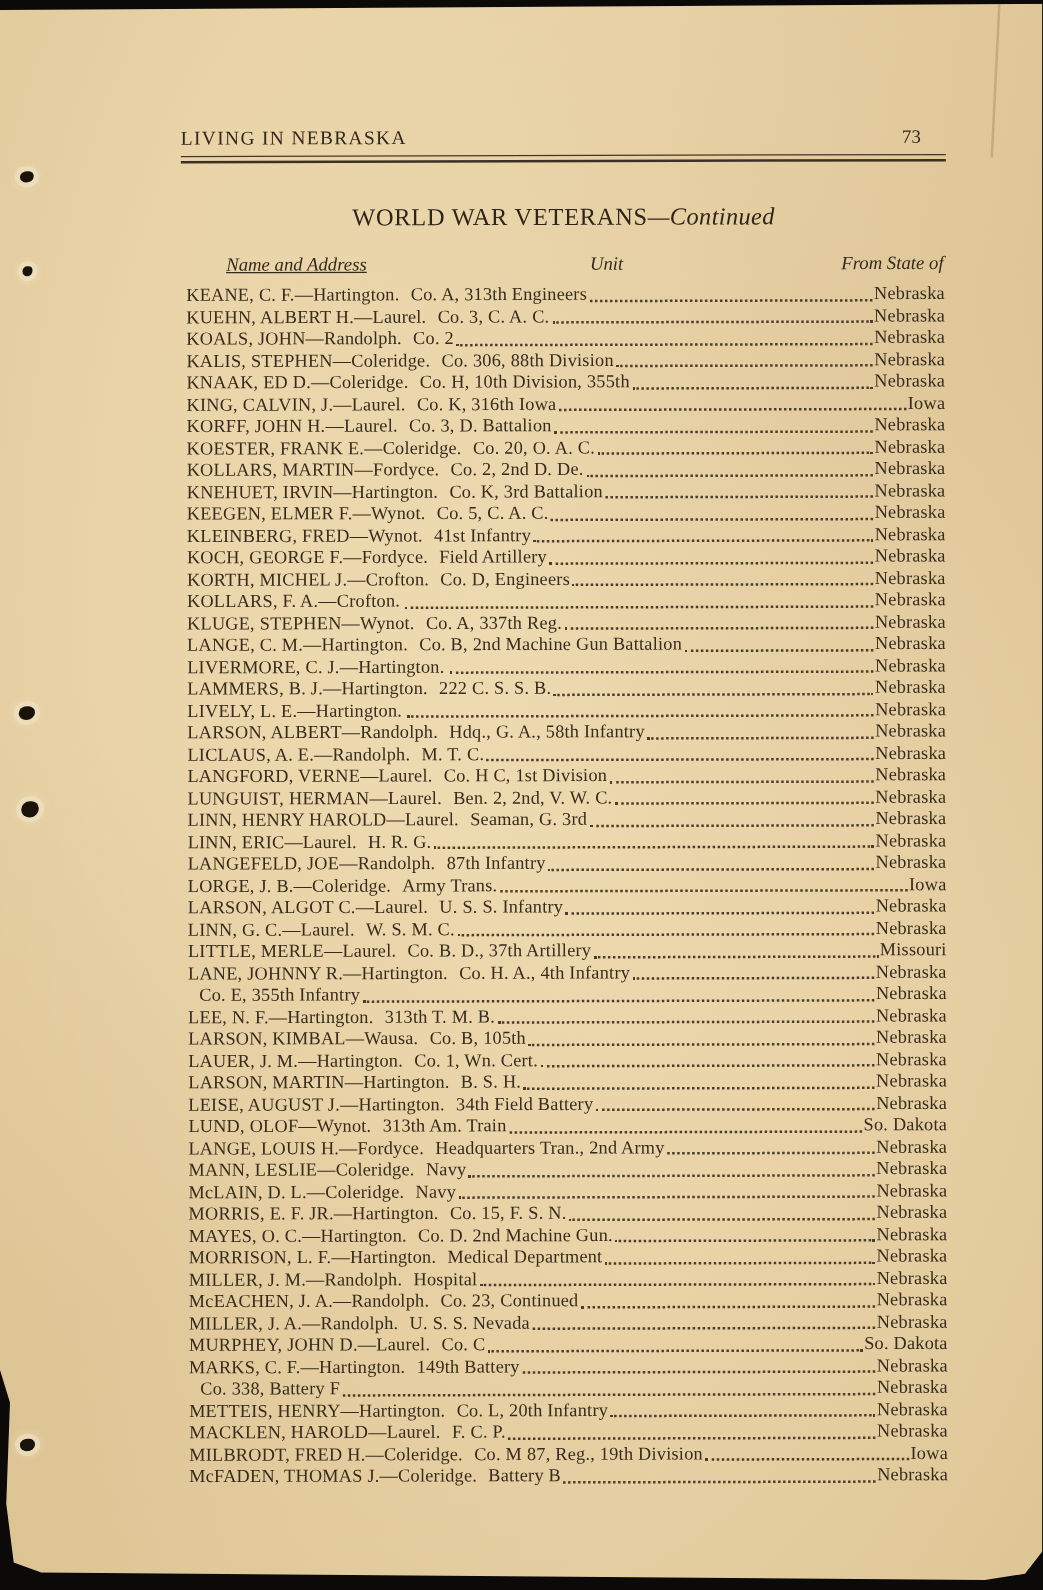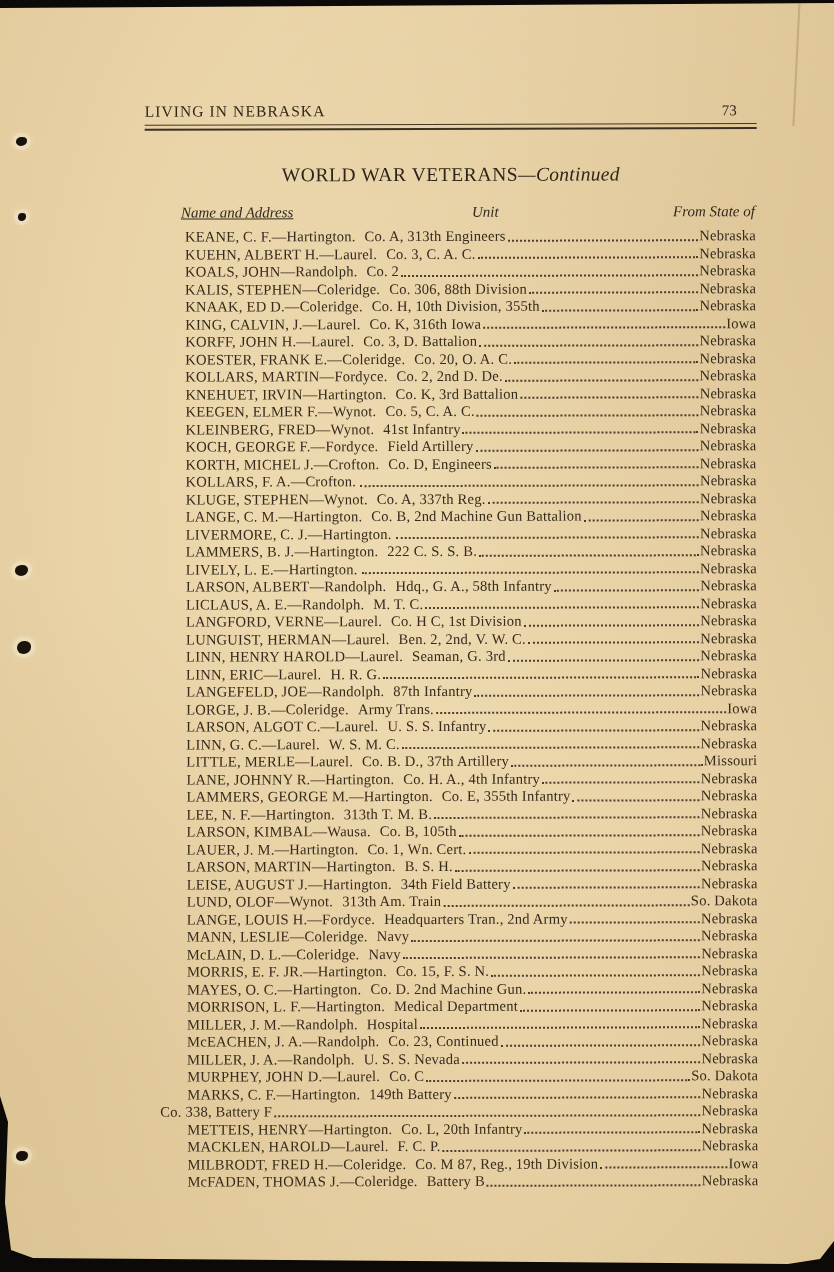--- a/index.html
+++ b/index.html
@@ -31,21 +31,21 @@
     font-size:19.5px;letter-spacing:0.6px;color:#2e2518;white-space:nowrap;
   }
   .section-title .cont{font-style:italic;letter-spacing:0.3px;}
   .col-heads{position:absolute;left:146px;top:204px;width:612px;height:18px;
     font-style:italic;font-size:15px;color:#33291c;}
   .col-heads .ch-name{position:absolute;left:36px;text-decoration:underline;}
   .col-heads .ch-unit{position:absolute;left:327px;}
   .col-heads .ch-state{position:absolute;right:2px;}
   .vlist{position:absolute;left:150px;top:228px;width:607px;font-size:14.6px;letter-spacing:0.2px;}
   .row{display:flex;align-items:baseline;height:17.5px;white-space:nowrap;}
-  .ename{flex:0 0 auto;margin-left:36px;}
+  .ename{flex:0 0 auto;}
   .eunit{flex:0 0 auto;margin-left:9px;}
   .eunit:empty{margin-left:2px;}
   .leader{flex:1 1 auto;align-self:flex-end;border-bottom:2px dotted #4a3d2b;
     margin:0 1px 4px 2px;min-width:8px;}
   .estate{flex:0 0 auto;}
   .speck{position:absolute;background:#19130c;border-radius:55% 45% 60% 50%;
     box-shadow:0 0 0 4px rgba(240,228,198,0.55), 0 0 6px 5px rgba(240,228,198,0.35);}
   .speck.s1{left:16px;top:137px;width:11px;height:9px;}
   .speck.s2{left:18px;top:213px;width:8px;height:8px;}
   .speck.s3{left:15px;top:565px;width:13px;height:11px;}
@@ -264,21 +264,20 @@
           <span class="leader"></span>
           <span class="estate">Missouri</span>
         </div>
         <div class="row">
           <span class="ename">LANE, JOHNNY R.—Hartington.</span>
           <span class="eunit">Co. H. A., 4th Infantry</span>
           <span class="leader"></span>
           <span class="estate">Nebraska</span>
         </div>
         <div class="row">
-          <span class="ename">LAMMERS, GEORGE M.—Hartington.</span>
           <span class="eunit">Co. E, 355th Infantry</span>
           <span class="leader"></span>
           <span class="estate">Nebraska</span>
         </div>
         <div class="row">
           <span class="ename">LEE, N. F.—Hartington.</span>
           <span class="eunit">313th T. M. B.</span>
           <span class="leader"></span>
           <span class="estate">Nebraska</span>
         </div>

